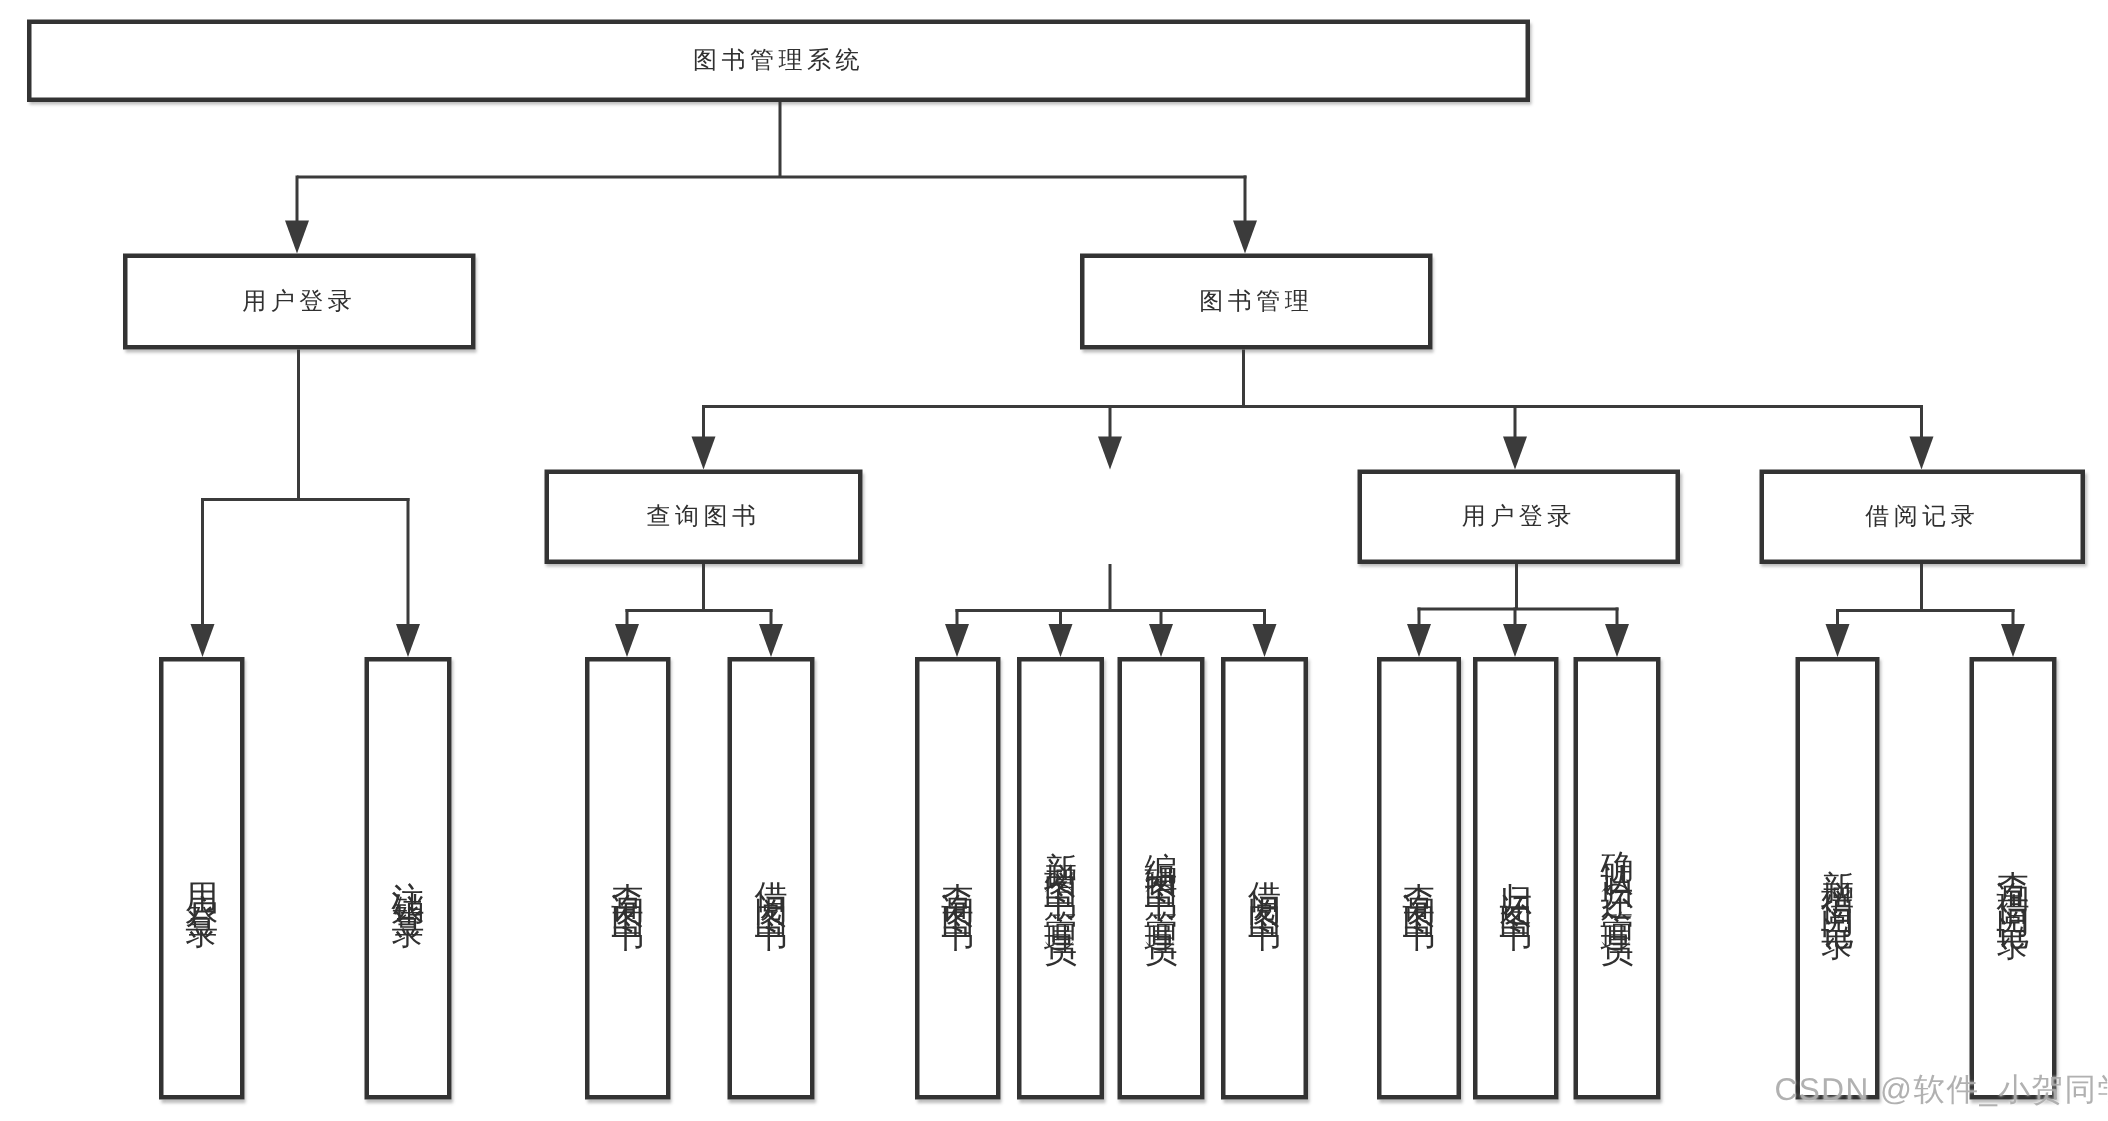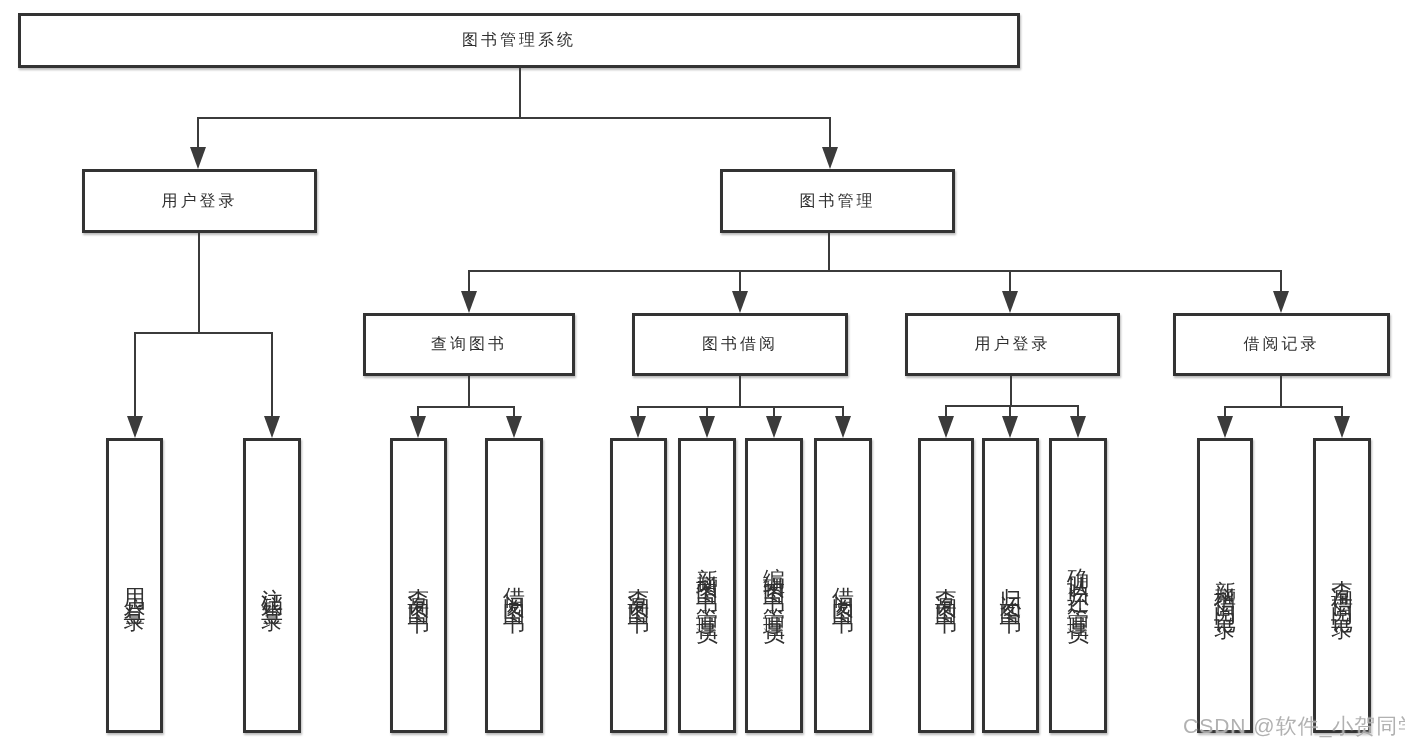--- a/index.html
+++ b/index.html
@@ -54,21 +54,20 @@
   <div class="arrow" style="left:264px;top:332px;height:106px;"></div>
 
   <div class="vline" style="left:828px;top:233px;height:38px;"></div>
   <div class="hline" style="left:468px;top:270px;width:814px;"></div>
   <div class="arrow" style="left:461px;top:270px;height:43px;"></div>
   <div class="arrow" style="left:732px;top:270px;height:43px;"></div>
   <div class="arrow" style="left:1002px;top:270px;height:43px;"></div>
   <div class="arrow" style="left:1273px;top:270px;height:43px;"></div>
 
   <div class="node hnode" style="left:363px;top:313px;width:212px;height:63px;">查询图书</div>
-  <div class="node hnode" style="left:632px;top:313px;width:216px;height:63px;">图书借阅</div>
   <div class="node hnode" style="left:905px;top:313px;width:215px;height:63px;">用户登录</div>
   <div class="node hnode" style="left:1173px;top:313px;width:217px;height:63px;">借阅记录</div>
 
   <div class="vline" style="left:468px;top:376px;height:31px;"></div>
   <div class="hline" style="left:417px;top:406px;width:98px;"></div>
   <div class="arrow" style="left:410px;top:406px;height:32px;"></div>
   <div class="arrow" style="left:506px;top:406px;height:32px;"></div>
 
   <div class="vline" style="left:739px;top:376px;height:31px;"></div>
   <div class="hline" style="left:637px;top:406px;width:207px;"></div>

